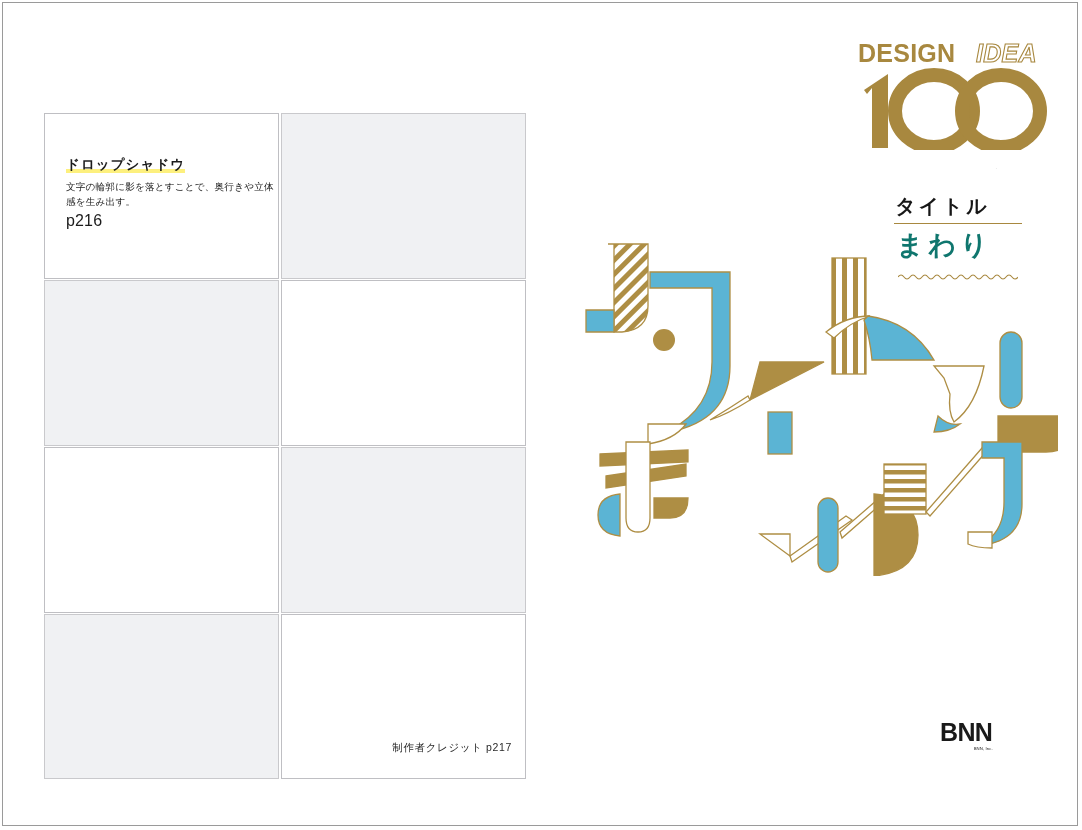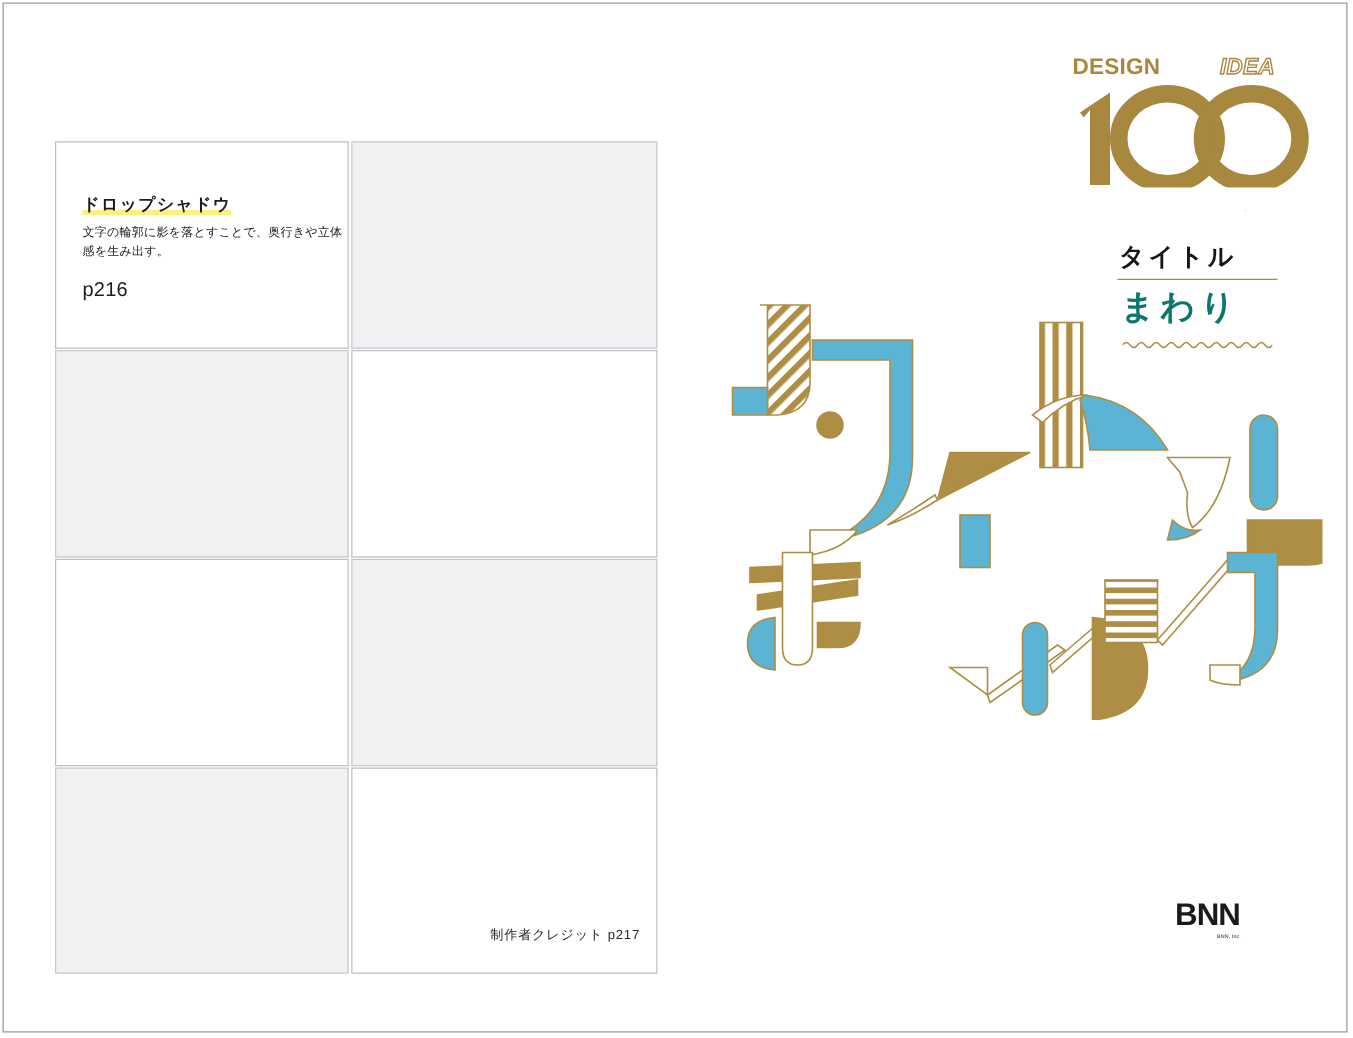--- a/index.html
+++ b/index.html
@@ -73,21 +73,21 @@
     padding-bottom: 1px;
   }
   .caption-body {
     margin-top: 7px;
     font-size: 9.6px;
     color: #222222;
     line-height: 1.55;
     letter-spacing: 0.02em;
   }
   .caption-page {
-    margin-top: 14px;
+    margin-top: 2px;
     font-size: 16px;
     color: #1b1b1b;
     letter-spacing: 0.01em;
   }
 
   .credit {
     position: absolute;
     left: 237px;
     top: 501px;
     width: 245px;
@@ -110,21 +110,21 @@
     top: 36px;
     width: 196px;
   }
   .brand-top {
     position: relative;
     height: 34px;
   }
   .brand-design, .brand-idea {
     position: absolute;
     top: 0;
-    font-size: 18px;
+    font-size: 25px;
     font-weight: bold;
     letter-spacing: 0.01em;
     line-height: 34px;
   }
   .brand-design { left: 0px; color: #a8883f; }
   .brand-idea {
     left: 118px;
     color: transparent;
     font-style: italic;
     -webkit-text-stroke: 1.1px #a8883f;

